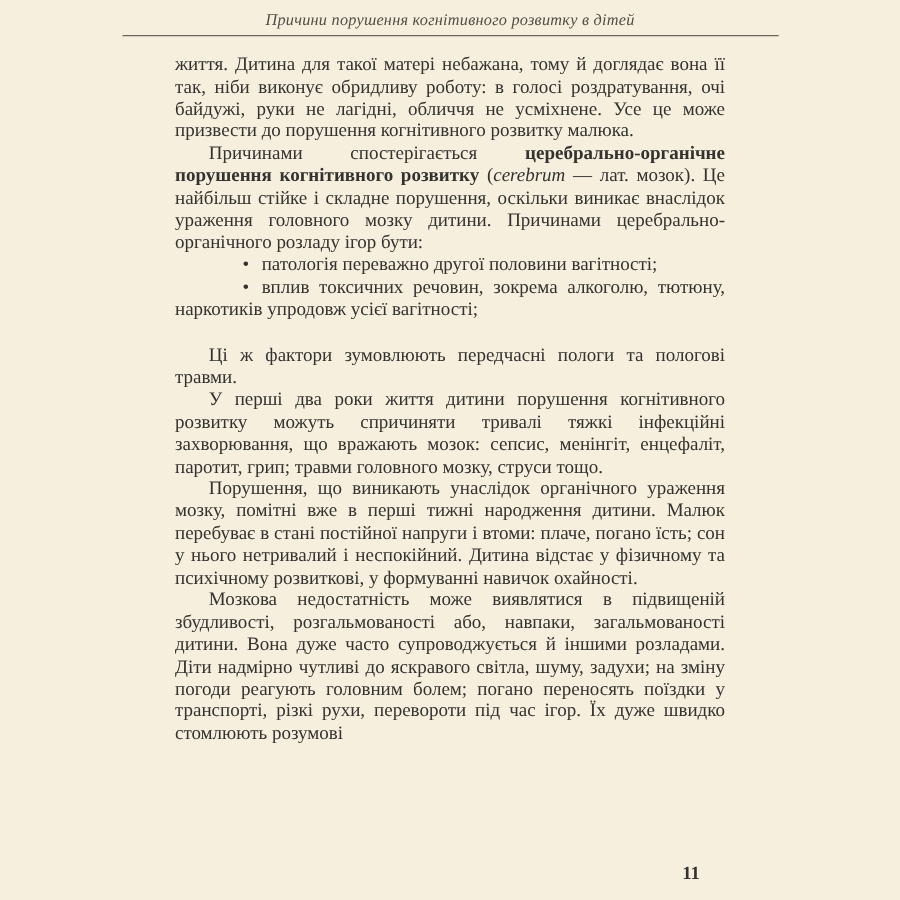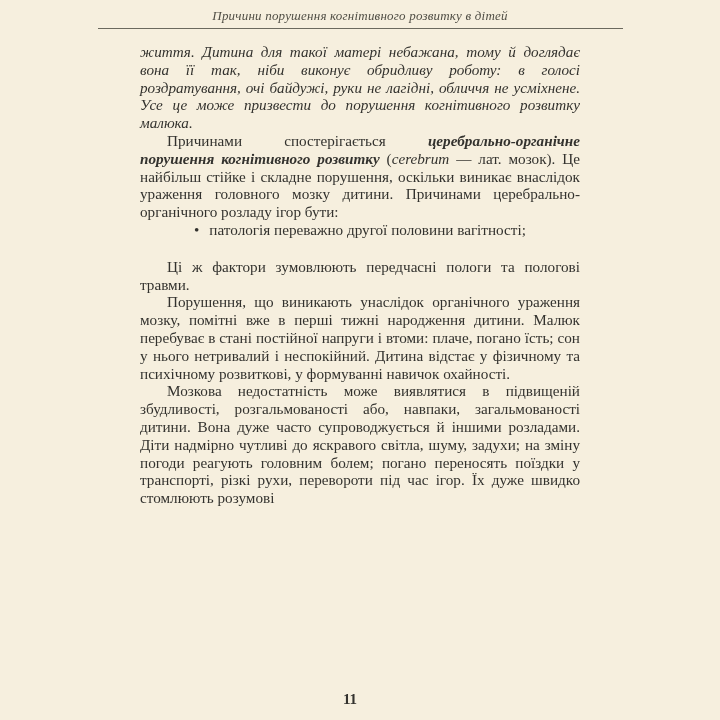--- a/index.html
+++ b/index.html
@@ -46,44 +46,42 @@
     text-align: justify;
     hyphens: auto;
     -webkit-hyphens: auto;
   }
   .text-block p {
     margin: 0;
     text-indent: 27px;
   }
   .text-block p.no-indent {
     text-indent: 0;
-    font-style: italic;
   }
   .text-block p.gap-before {
     margin-top: 19px;
   }
   .emph {
     font-weight: bold;
-    font-style: italic;
     margin-top: 28px;
   }
   .latin {
     font-style: italic;
   }
   .bullet-marker {
     display: inline-block;
     padding-right: 10px;
   }
   .page-footer {
     flex: 0 0 auto;
     box-sizing: border-box;
     width: 440px;
     margin: 0 auto;
     padding: 0 20px 12px 0;
-    text-align: center;
+    text-align: right;
     font-weight: bold;
     font-size: 15px;
     color: #33322e;
   }
 </style>
 </head>
 <body>
 
 <div class="page">
 
@@ -96,25 +94,29 @@
     <p class="no-indent">життя. Дитина для такої матері небажана, тому й доглядає вона її так, ніби виконує обридливу роботу: в голосі роздратування, очі байдужі, руки не лагідні, обличчя не усміхнене. Усе це може призвести до порушення когнітивного розвитку малюка.</p>
 
     <p>
       <span>Причинами спостерігається </span><span class="emph">церебрально-органічне порушення когнітивного розвитку</span><span> (</span><span class="latin">cerebrum</span><span> — лат. мозок). Це найбільш стійке і складне порушення, оскільки виникає внаслідок ураження головного мозку дитини. Причинами церебрально-органічного розладу ігор бути:</span>
     </p>
 
     <p>
       <span class="bullet-marker">•</span><span>патологія переважно другої половини вагітності;</span>
     </p>
 
+    <p>
+      <span class="bullet-marker">•</span><span>вплив токсичних речовин, зокрема алкоголю, тютюну, наркотиків упродовж усієї вагітності;</span>
+    </p>
 
 
 
     <p class="gap-before">Ці ж фактори зумовлюють передчасні пологи та пологові травми.</p>
 
+    <p>У перші два роки життя дитини порушення когнітивного розвитку можуть спричиняти тривалі тяжкі інфекційні захворювання, що вражають мозок: сепсис, менінгіт, енцефаліт, паротит, грип; травми головного мозку, струси тощо.</p>
 
     <p>Порушення, що виникають унаслідок органічного ураження мозку, помітні вже в перші тижні народження дитини. Малюк перебуває в стані постійної напруги і втоми: плаче, погано їсть; сон у нього нетривалий і неспокійний. Дитина відстає у фізичному та психічному розвиткові, у формуванні навичок охайності.</p>
 
     <p>Мозкова недостатність може виявлятися в підвищеній збудливості, розгальмованості або, навпаки, загальмованості дитини. Вона дуже часто супроводжується й іншими розладами. Діти надмірно чутливі до яскравого світла, шуму, задухи; на зміну погоди реагують головним болем; погано переносять поїздки у транспорті, різкі рухи, перевороти під час ігор. Їх дуже швидко стомлюють розумові</p>
 
   </div>
 
   <div class="page-footer">
     <span>11</span>
   </div>

